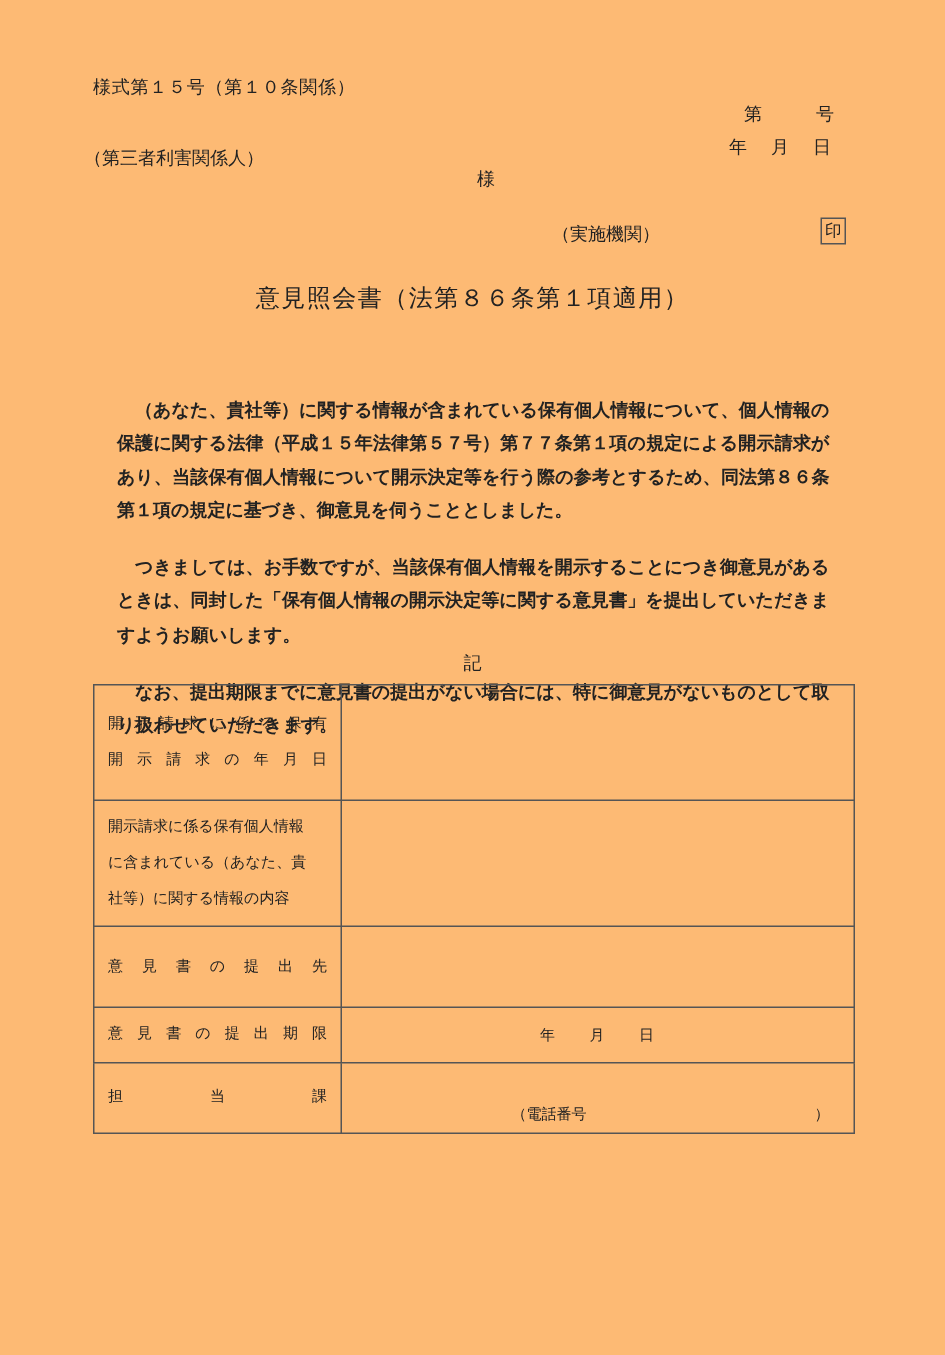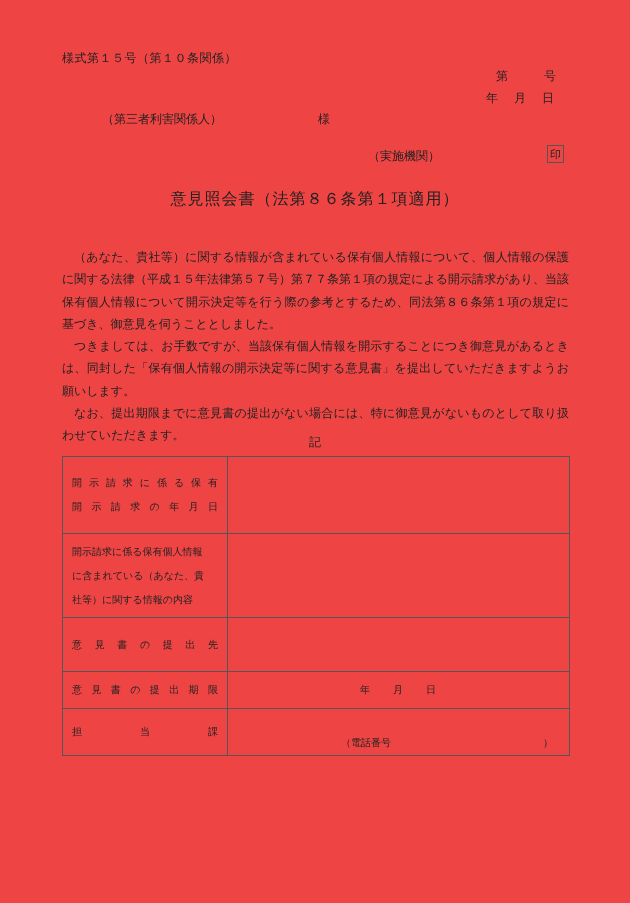--- a/index.html
+++ b/index.html
@@ -5,21 +5,21 @@
   html, body {
     margin: 0;
     padding: 0;
     background: #e8e8e8;
   }
   .page {
     position: relative;
     width: 630px;
     height: 903px;
     margin: 0 auto;
-    background: #ef4444;
+    background: #fdba74;
     color: #222;
     font-family: "Liberation Serif", "DejaVu Serif", serif;
     font-size: 12px;
     overflow: hidden;
   }
   .form-number {
     position: absolute;
     left: 62px;
     top: 50px;
     letter-spacing: 0.5px;
@@ -33,22 +33,21 @@
   .date-line {
     position: absolute;
     right: 74px;
     top: 90px;
     text-align: right;
     letter-spacing: 2px;
   }
   .addressee {
     position: absolute;
     left: 56px;
-    top: 111px;
-    margin-left: 46px;
+    top: 97px;
   }
   .honorific {
     position: absolute;
     left: 318px;
     top: 111px;
   }
   .issuer {
     position: absolute;
     left: 368px;
     top: 148px;
@@ -76,22 +75,23 @@
   .body-text {
     position: absolute;
     left: 62px;
     top: 246px;
     width: 507px;
     line-height: 22.3px;
     text-align: justify;
     text-justify: inter-ideograph;
   }
   .body-text p {
-    margin: 0;
+    margin: 16px;
     text-indent: 1em;
+    font-weight: bold;
   }
   .record-marker {
     position: absolute;
     left: 0;
     top: 434px;
     width: 100%;
     text-align: center;
   }
   .form-table {
     position: absolute;

